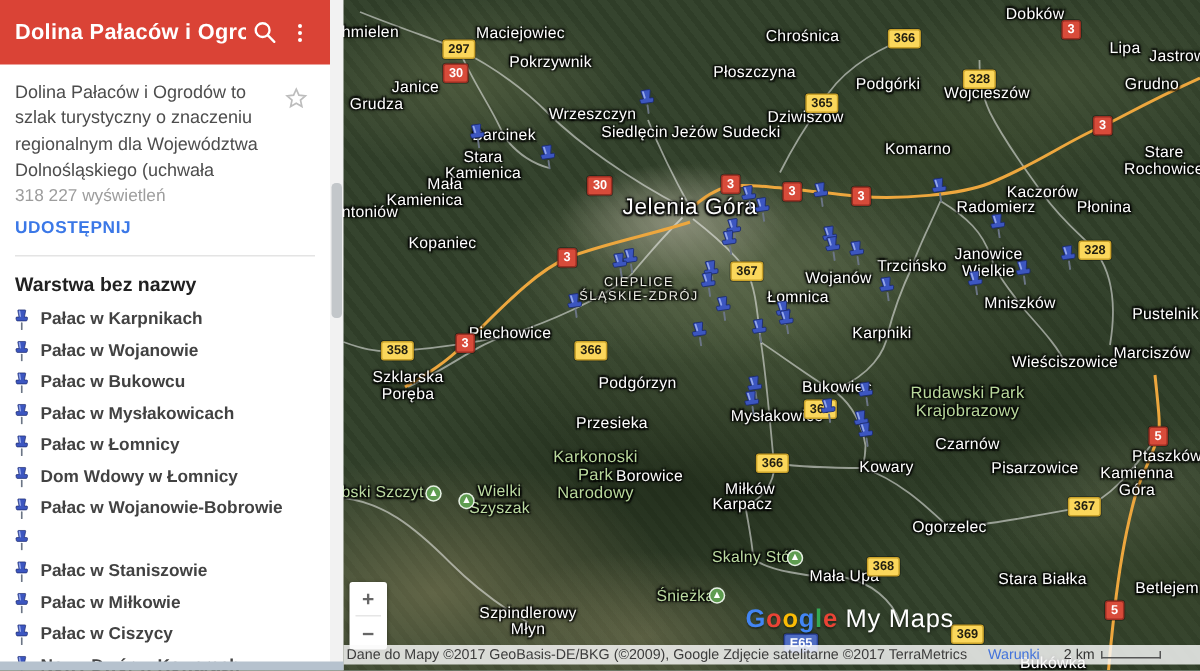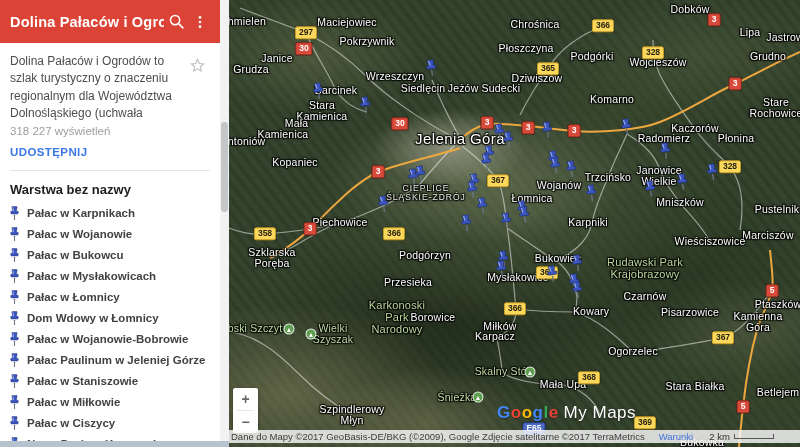--- a/index.html
+++ b/index.html
@@ -134,21 +134,21 @@
 Śląskie-Zdrój</div>
         <div class="map-label " style="left: 243px; top: 22px;">Chmielen</div>
         <div class="map-label " style="left: 347px; top: 23px;">Maciejowiec</div>
         <div class="map-label " style="left: 367px; top: 42px;">Pokrzywnik</div>
         <div class="map-label " style="left: 277px; top: 59px;">Janice</div>
         <div class="map-label " style="left: 251px; top: 70px;">Grudza</div>
         <div class="map-label " style="left: 395px; top: 77px;">Wrzeszczyn</div>
         <div class="map-label " style="left: 423px; top: 89px;">Siedlęcin</div>
         <div class="map-label " style="left: 484px; top: 89px;">Jeżów Sudecki</div>
         <div class="map-label " style="left: 336px; top: 91px;">Barcinek</div>
-        <div class="map-label " style="left: 508px; top: 49px; padding-left: 36px;">Płoszczyna</div>
+        <div class="map-label " style="left: 485px; top: 49px; padding-left: 36px;">Płoszczyna</div>
         <div class="map-label " style="left: 535px; top: 25px;">Chrośnica</div>
         <div class="map-label " style="left: 690px; top: 10px;">Dobków</div>
         <div class="map-label " style="left: 750px; top: 33px;">Lipa</div>
         <div class="map-label " style="left: 792px; top: 38px;">Jastrowiec</div>
         <div class="map-label " style="left: 768px; top: 57px;">Grudno</div>
         <div class="map-label " style="left: 592px; top: 57px;">Podgórki</div>
         <div class="map-label " style="left: 658px; top: 63px;">Wojcieszów</div>
         <div class="map-label " style="left: 537px; top: 79px;">Dziwiszów</div>
         <div class="map-label " style="left: 612px; top: 100px;">Komarno</div>
         <div class="map-label " style="left: 776px; top: 108px;">Stare
@@ -426,21 +426,20 @@
         <li>
           <svg viewBox="0 0 14 18">
             <use href="#pushpin"></use>
           </svg>
           <span>Pałac w Wojanowie-Bobrowie</span>
         </li>
         <li>
           <svg viewBox="0 0 14 18">
             <use href="#pushpin"></use>
           </svg>
-          <span>Pałac Paulinum w Jeleniej Górze</span>
         </li>
         <li>
           <svg viewBox="0 0 14 18">
             <use href="#pushpin"></use>
           </svg>
           <span>Pałac w Staniszowie</span>
         </li>
         <li>
           <svg viewBox="0 0 14 18">
             <use href="#pushpin"></use>

